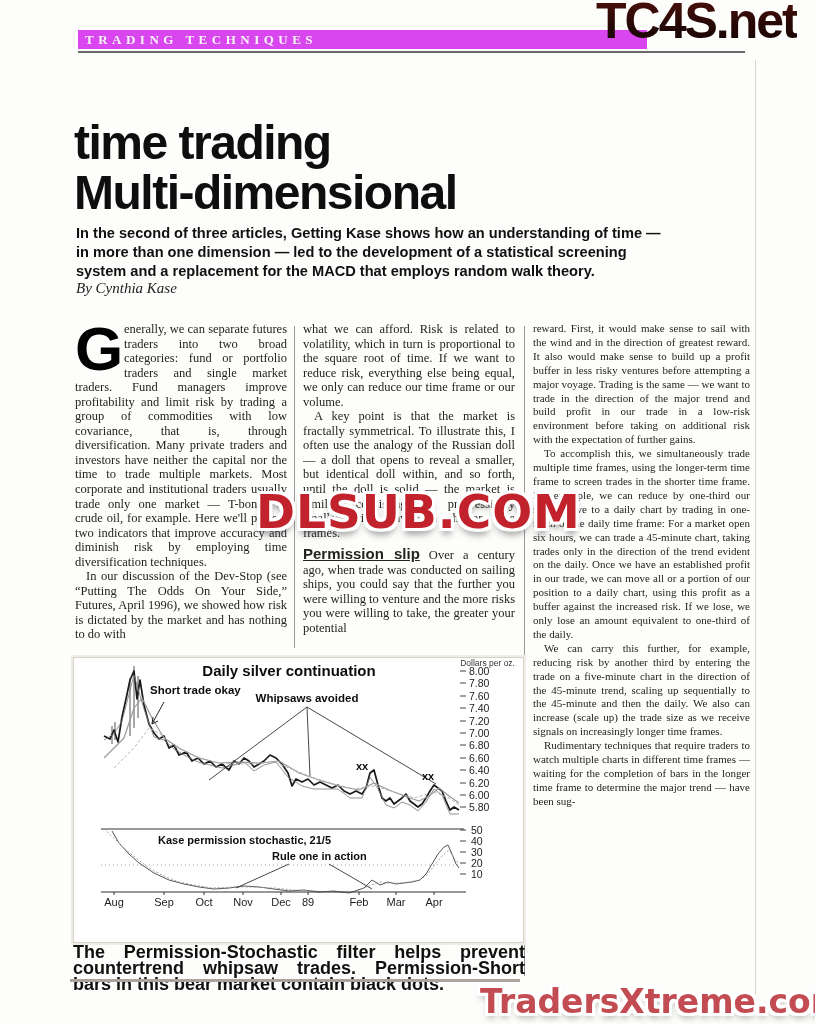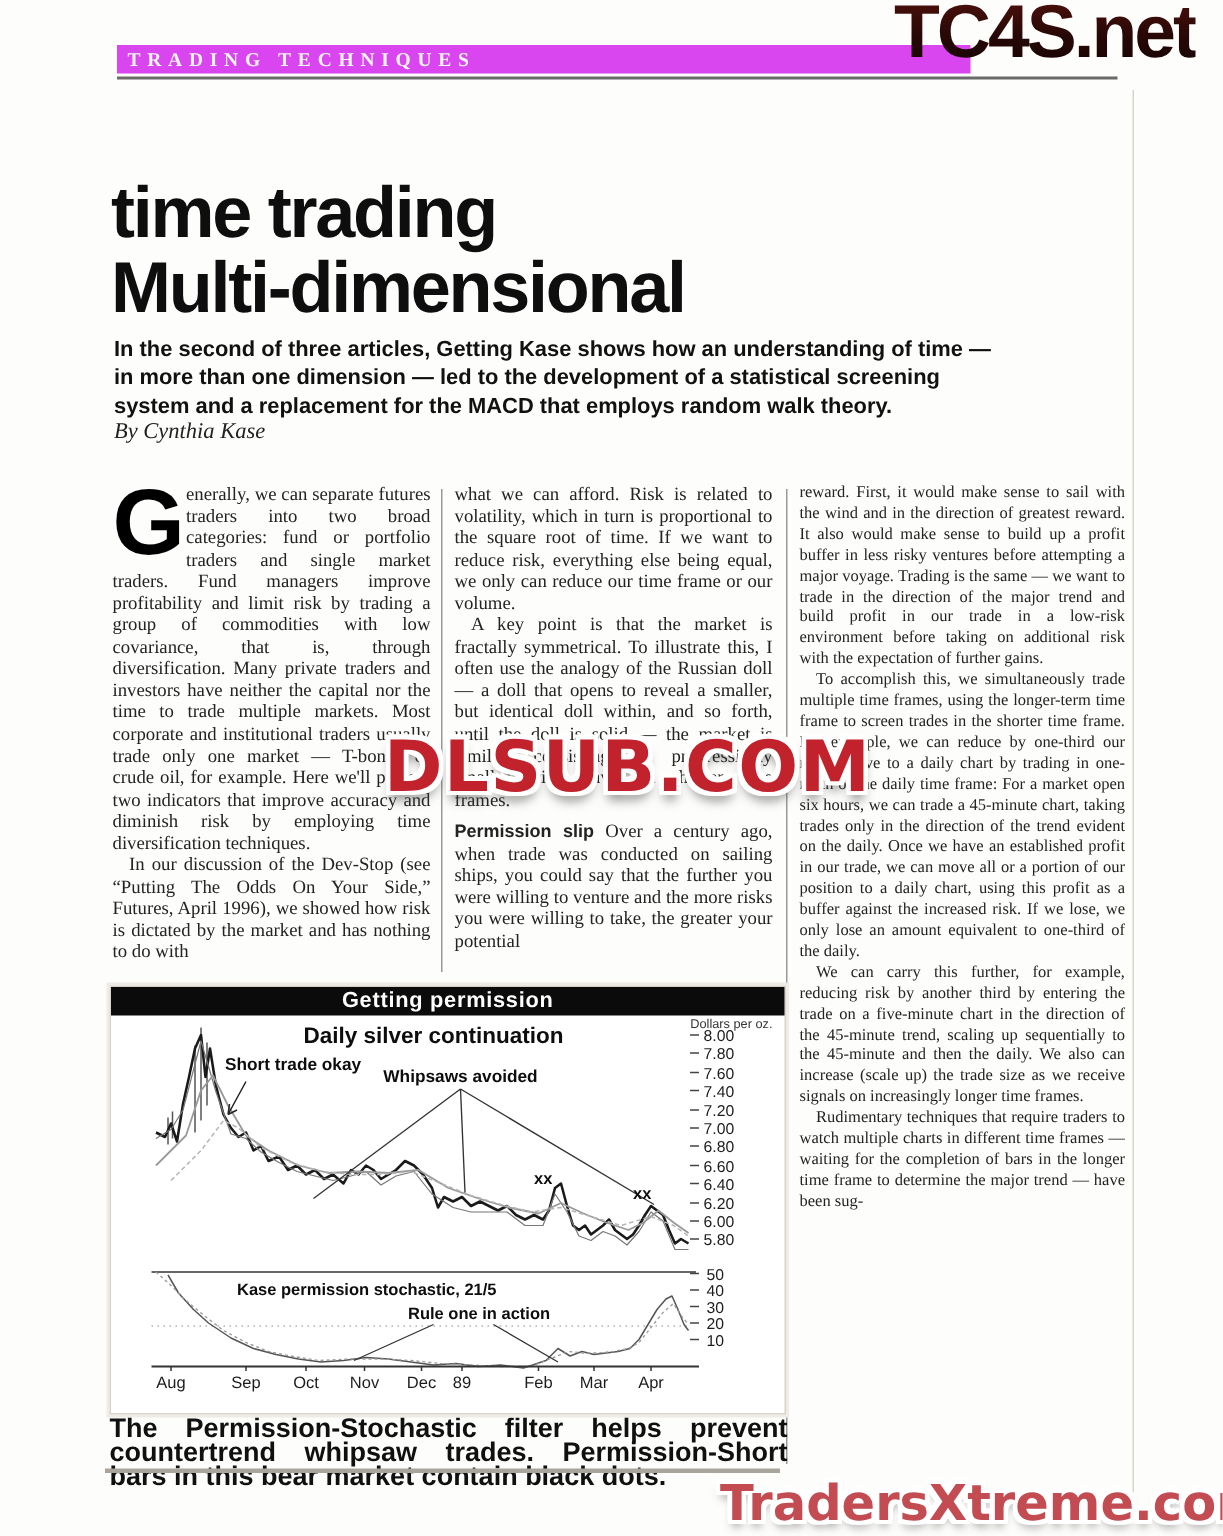--- a/index.html
+++ b/index.html
@@ -50,21 +50,21 @@
   .col p.gap{margin-top:7px;}
   #col1{left:75px;top:322px;}
   #col2{left:303px;top:322px;}
   #col3{left:533px;top:322px;width:217px;}
   #col3 p{font-size:11px;line-height:13.9px;}
   .dropcap{
     float:left;font-family:"Liberation Sans",sans-serif;font-weight:900;
     font-size:62px;line-height:50px;height:54px;width:44px;color:#000;
     margin:2px 5px 0 0;
   }
-  .lead-in{font-family:"Liberation Sans",sans-serif;font-weight:bold;font-size:12px;}
+  .lead-in{font-family:"Liberation Sans",sans-serif;font-weight:bold;font-size:15px;text-decoration:underline;}
   .vrule{width:1px;background:#999;}
   #divider1{left:294px;top:326px;height:322px;}
   #divider2{left:524px;top:326px;height:650px;}
   #page-edge{left:755px;top:60px;height:935px;width:1px;background:#d8d5ce;}
 
   
   .figure{
     left:73px;top:657px;width:449px;height:284px;background:#fff;z-index:2;
     border:1px solid #d8d3c8;box-shadow:0 0 0 2px #efece5;
   }
@@ -136,21 +136,20 @@
   <p class="ind">To accomplish this, we simultaneously trade multiple time frames, using the longer-term time frame to screen trades in the shorter time frame. For example, we can reduce by one-third our risk relative to a daily chart by trading in one-ninth of the daily time frame: For a market open six hours, we can trade a 45-minute chart, taking trades only in the direction of the trend evident on the daily. Once we have an established profit in our trade, we can move all or a portion of our position to a daily chart, using this profit as a buffer against the increased risk. If we lose, we only lose an amount equivalent to one-third of the daily.</p>
   <p class="ind">We can carry this further, for example, reducing risk by another third by entering the trade on a five-minute chart in the direction of the 45-minute trend, scaling up sequentially to the 45-minute and then the daily. We also can increase (scale up) the trade size as we receive signals on increasingly longer time frames.</p>
   <p class="ind">Rudimentary techniques that require traders to watch multiple charts in different time frames — waiting for the completion of bars in the longer time frame to determine the major trend — have been sug-</p>
 </div>
 
 <div id="divider1" class="abs vrule"></div>
 <div id="divider2" class="abs vrule"></div>
 <div id="page-edge" class="abs"></div>
 
 <div class="abs figure">
-  <div class="figure-header">Getting permission</div>
   <svg width="449" height="262" viewBox="0 0 449 262">
 
     <text x="215" y="18" text-anchor="middle" class="svg-bold" font-size="15" fill="#0d0d0d">Daily silver continuation</text>
     <text x="441" y="8" text-anchor="end" class="svg-plain" font-size="8.5" fill="#333">Dollars per oz.</text>
 
     <path d="M386 13h6M386 25h6M386 38h6M386 50h6M386 63h6M386 75h6M386 87h6M386 100h6M386 112h6M386 125h6M386 137h6M386 149h6" stroke="#444" fill="none"></path>
     <path d="M386 172h6M386 183h6M386 194h6M386 205h6M386 216h6" stroke="#444" fill="none"></path>
 
     <text x="395" y="17" class="svg-plain" font-size="10.5" fill="#1c1c1c">8.00</text>
     <text x="395" y="29" class="svg-plain" font-size="10.5" fill="#1c1c1c">7.80</text>

